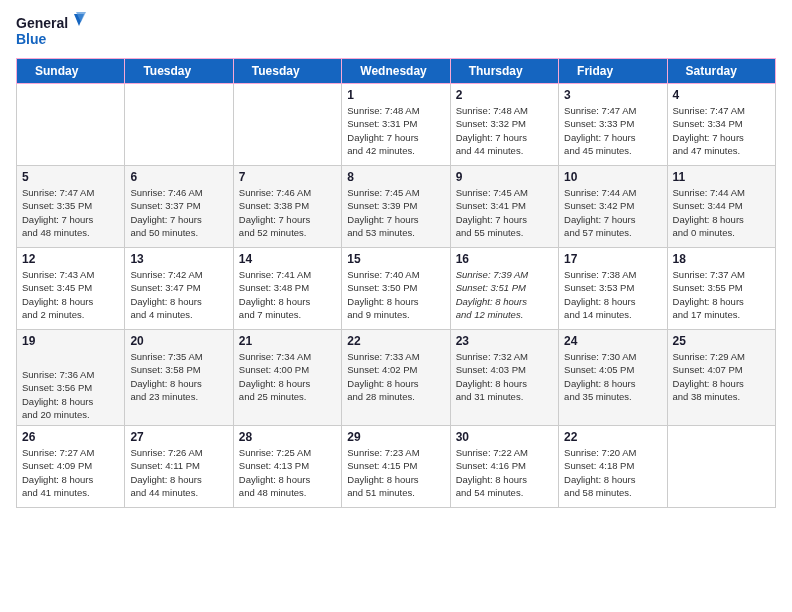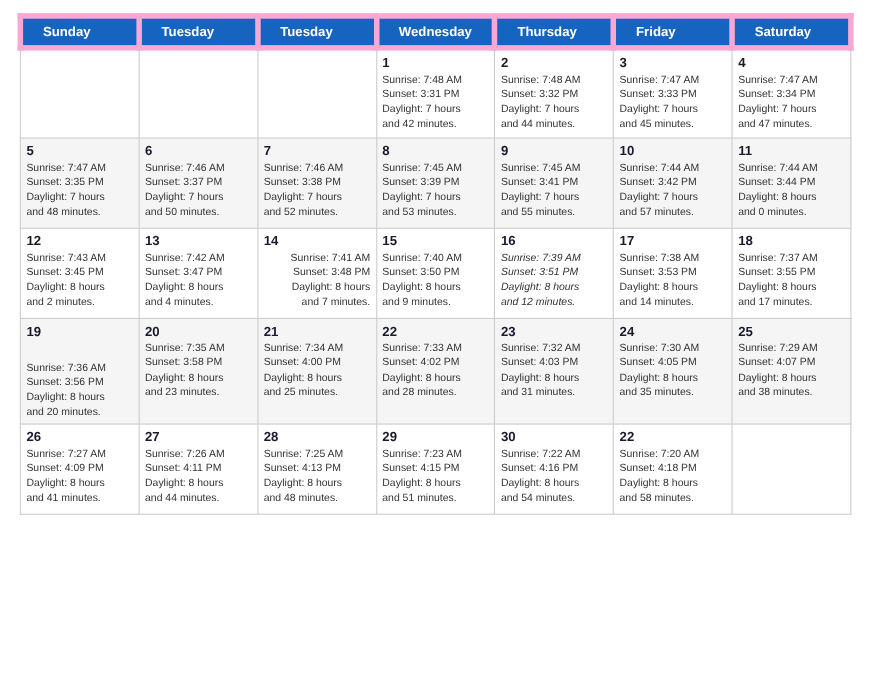--- a/index.html
+++ b/index.html
@@ -44,21 +44,21 @@
       border-collapse: collapse;
       border: 1px solid #ccc;
     }
     .calendar th {
       background-color: #1565c0;
       color: white;
       text-align: left;
       padding: 5px 18px;
       font-size: 12px;
       font-weight: bold;
-      border: 5px solid #f9a8d4;
+      border: 1px solid #f9a8d4;
     }
     .calendar td {
       vertical-align: top;
       border: 1px solid #ccc;
       padding: 4px 5px;
       width: calc(100% / 7);
       height: 82px;
       background: #fff;
     }
     .calendar tr:nth-child(even) td {
@@ -76,20 +76,34 @@
       line-height: 1.4;
     }
     .empty-cell {
       background: #fff !important;
     }
   </style>
 </head>
 <body>
 
 <div class="page">
+  <div class="header">
+    <div class="logo">
+  <svg width="70" height="38" viewBox="0 0 70 38">
+    <text x="0" y="16" font-size="14" font-weight="bold" font-family="Arial" fill="#1a1a2e">General</text>
+    <text x="0" y="32" font-size="14" font-weight="bold" font-family="Arial" fill="#1565c0">Blue</text>
+    <polygon points="58,2 68,2 63,14" fill="#1565c0"></polygon>
+    <polygon points="60,0 70,0 65,10" fill="#4a90d9" opacity="0.7"></polygon>
+  </svg>
+</div>
+    <div class="title-area">
+      <div class="month-title"></div>
+      <div class="location"></div>
+    </div>
+  </div>
 
   <table class="calendar">
     <thead>
       <tr>
       <th>Sunday</th>
           <th>Tuesday</th>
           <th>Tuesday</th>
           <th>Wednesday</th>
           <th>Thursday</th>
           <th>Friday</th>
@@ -191,21 +205,21 @@
           </td>
           <td>
             <div class="day-number">13</div>
             <div class="day-info" style="white-space: pre-line;">Sunrise: 7:42 AM
 Sunset: 3:47 PM
 Daylight: 8 hours
 and 4 minutes.</div>
           </td>
           <td>
             <div class="day-number">14</div>
-            <div class="day-info" style="white-space: pre-line; text-align: right;">Sunrise: 7:41 AM
+            <div class="day-info" style="white-space: pre-line;">Sunrise: 7:41 AM
 Sunset: 3:48 PM
 Daylight: 8 hours
 and 7 minutes.</div>
           </td>
           <td>
             <div class="day-number">15</div>
             <div class="day-info" style="white-space: pre-line;">Sunrise: 7:40 AM
 Sunset: 3:50 PM
 Daylight: 8 hours
 and 9 minutes.</div>

